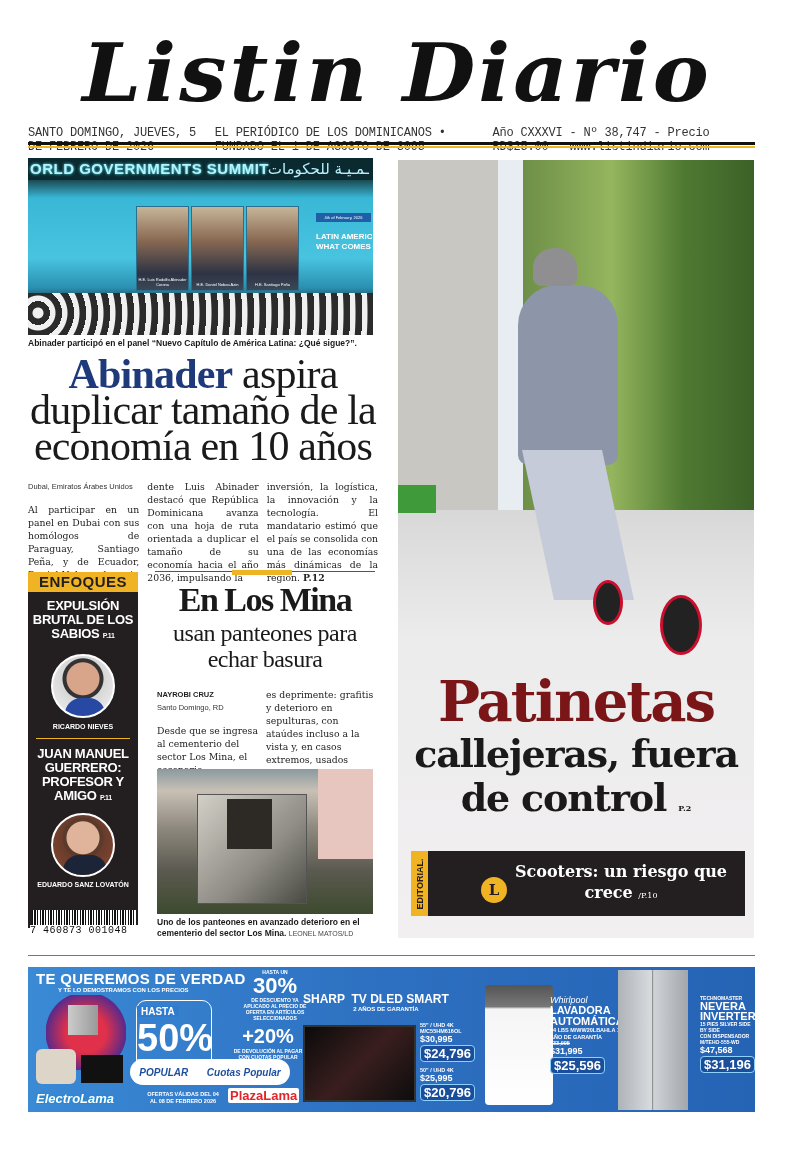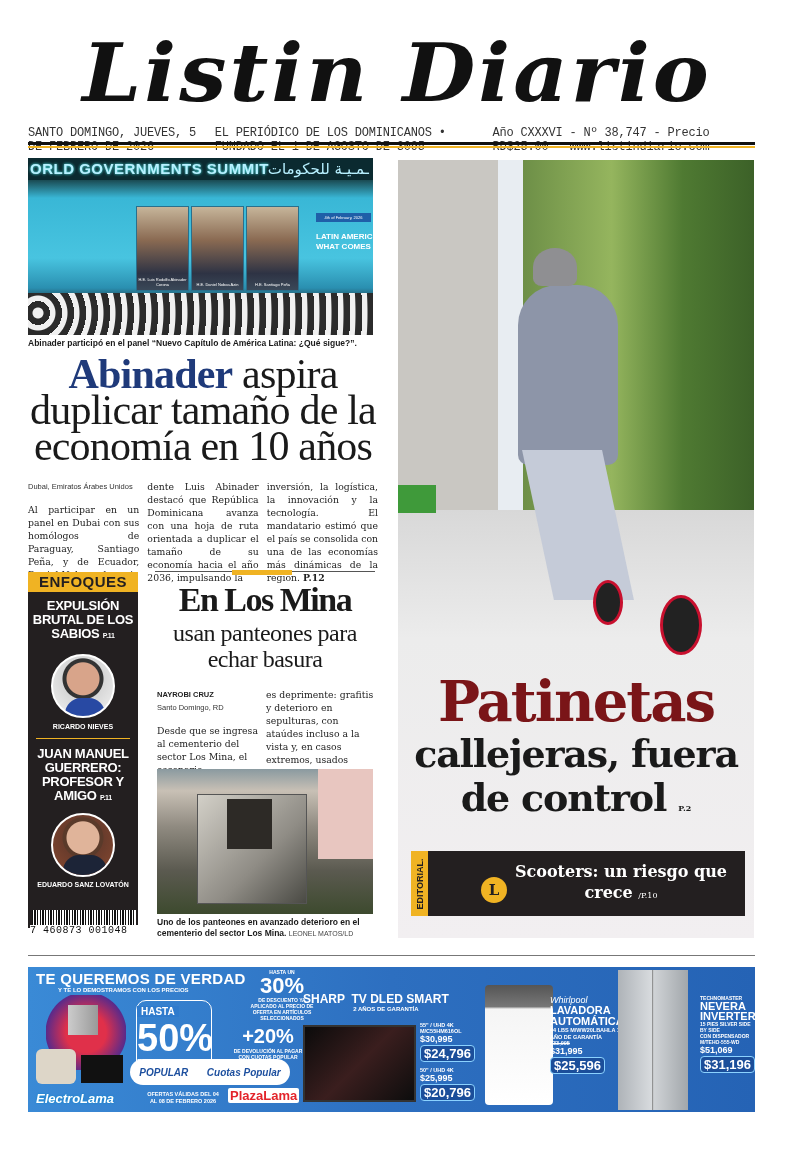--- a/index.html
+++ b/index.html
@@ -76,21 +76,21 @@
 .ad .t1{position:absolute;left:8px;top:3px;font-weight:bold;font-size:15px;letter-spacing:0.3px}
 .ad .t2{position:absolute;left:30px;top:20px;font-size:6px;font-weight:bold}
 .ad .heart{position:absolute;left:18px;top:28px;width:80px;height:75px;background:radial-gradient(circle,#e0304a 0 20px,#5a2a8a 40px,transparent 41px)}
 .ad .fridge-sm{position:absolute;left:40px;top:38px;width:30px;height:30px;background:linear-gradient(90deg,#ccc,#999)}
 .ad .sofa{position:absolute;left:8px;top:82px;width:40px;height:35px;background:#ddd6c8;border-radius:6px}
 .ad .tvsm{position:absolute;left:53px;top:88px;width:42px;height:28px;background:#111}
 .ad .hasta{position:absolute;left:108px;top:33px;width:76px;height:72px;border:1.5px solid #fff;border-radius:10px;}
 .ad .hasta .a{font-weight:bold;font-size:10px;margin-top:-6px;background:#2f7bcd;display:inline-block;padding:0 4px}
 .ad .hasta .b{font-weight:bold;font-size:38px;line-height:38px}
 .ad .hasta .c{font-weight:bold;font-size:8px}
-.ad .p30{position:absolute;left:219px;top:2px;width:70px;text-align:center}
+.ad .p30{position:absolute;left:212px;top:2px;width:70px;text-align:center}
 .ad .p30 .s{font-size:5px;font-weight:bold;line-height:6px}
 .ad .p30 .n{font-size:22px;font-weight:bold;line-height:22px}
 .ad .p20{position:absolute;left:205px;top:58px;width:70px;text-align:center}
 .ad .banks{position:absolute;left:102px;top:92px;width:160px;height:26px;background:#fff;border-radius:13px;display:flex;align-items:center;justify-content:space-around;color:#1d4f9e;font-weight:bold;font-style:italic;font-size:10px}
 .ad .electro{position:absolute;left:8px;top:124px;font-style:italic;font-weight:bold;font-size:13px;color:#fff;text-shadow:0 0 2px #08c}
 .ad .valid{position:absolute;left:115px;top:124px;font-size:5.5px;font-weight:bold;text-align:center;line-height:7px}
 .ad .plaza{position:absolute;left:200px;top:121px;font-weight:bold;font-size:13px;color:#e3242b;background:#fff;padding:0 2px;border-radius:2px}
 .ad .sharp{position:absolute;left:275px;top:25px;font-weight:bold;font-size:12px}
 .ad .sharp .s2{font-size:6px;display:block;text-align:center;margin-left:20px}
 .ad .tv{position:absolute;left:275px;top:58px;width:113px;height:77px;background:linear-gradient(135deg,#0b0b0b,#3a1e1e 50%,#0d0d0d);border:2px solid #333}
@@ -275,17 +275,17 @@
     </div>
   </div>
 
   <div class="bigfridge"></div>
   <div class="nevera">
     <div class="d">TECHNOMASTER</div>
     <div class="h">NEVERA INVERTER</div>
     <div class="d">15 PIES SILVER SIDE BY SIDE</div>
     <div class="d">CON DISPENSADOR M/TEHO-555-WD</div>
     <div class="prices" style="position:static">
-      <div class="o">$51,069</div>
+      <div class="o">$47,568</div>
       <div class="f">$31,196</div>
     </div>
   </div>
 </div>
 
 </body></html>

